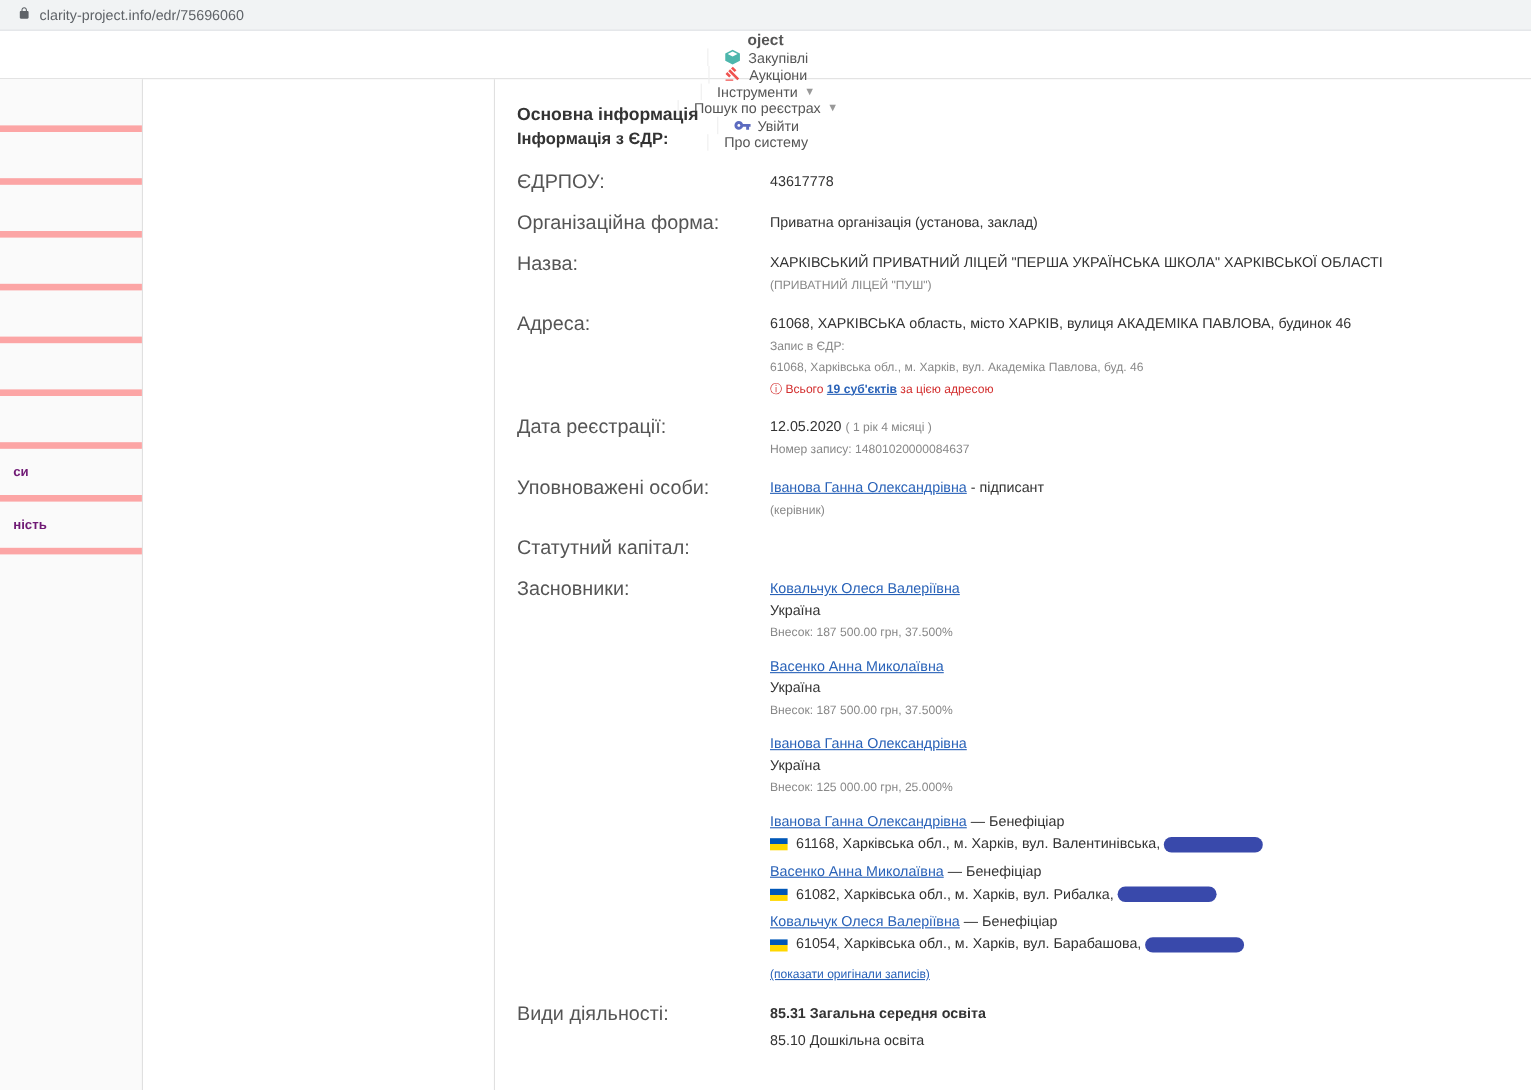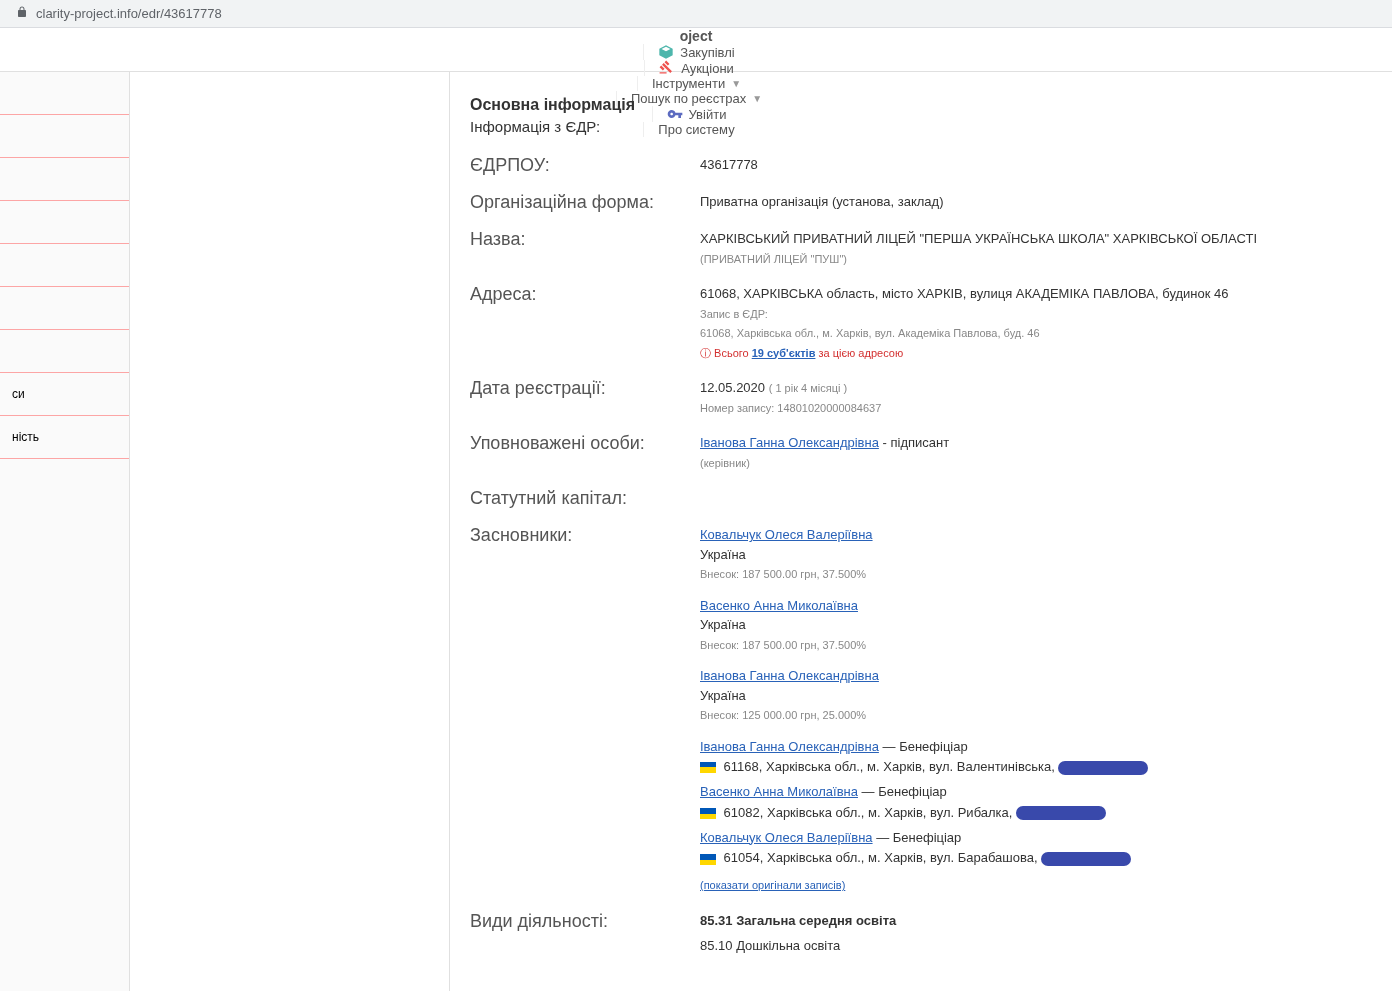--- a/index.html
+++ b/index.html
@@ -75,24 +75,25 @@
       display: flex;
     }
     .sidebar {
       width: 130px;
       background: #fafafa;
       border-right: 1px solid #e0e0e0;
       min-height: calc(100vh - 64px);
     }
     .sidebar-item {
       padding: 14px 12px;
-      border-bottom: 1px solid #fca5a5;
-      color: #000000;
+      border-bottom: 6px solid #fca5a5;
+      color: #701a75;
       font-size: 12px;
       cursor: pointer;
+      font-weight: bold;
     }
     .main {
       flex: 1;
       display: flex;
     }
     .main-spacer {
       width: 320px;
       border-right: 1px solid #e0e0e0;
     }
     .content {
@@ -101,21 +102,21 @@
       max-width: 900px;
     }
     h3.section-title {
       font-size: 16px;
       font-weight: bold;
       color: #333;
       margin-bottom: 4px;
     }
     h4.subsection-title {
       font-size: 15px;
-      font-weight: normal;
+      font-weight: bold;
       color: #333;
       margin-bottom: 12px;
     }
     .data-row {
       display: flex;
       padding: 8px 0;
     }
     .data-label {
       width: 230px;
       color: #555;
@@ -198,21 +199,21 @@
   </style>
 </head>
 <body>
 
 <div class="url-bar">
   <span>
     <svg class="lock-icon" viewBox="0 0 24 24" fill="#5f6368">
         <path d="M18 8h-1V6c0-2.76-2.24-5-5-5S7 3.24 7 6v2H6c-1.1 0-2 .9-2 2v10c0 1.1.9 2 2 2h12c1.1 0 2-.9 2-2V10c0-1.1-.9-2-2-2zM9 6c0-1.66 1.34-3 3-3s3 1.34 3 3v2H9V6z"></path>
       </svg>
   </span>
-  <span>clarity-project.info/edr/43617778</span>
+  <span>clarity-project.info/edr/75696060</span>
 </div>
 
 <div class="nav-bar">
   <div class="nav-brand">oject</div>
   <div class="nav-item">
     <span class="nav-icon nav-icon-zakup">
       <svg viewBox="0 0 24 24" width="16" height="16" fill="currentColor">
           <path d="M12 2L2 7v10l10 5 10-5V7L12 2zm0 2.3l6.7 3.35L12 11 5.3 7.65 12 4.3z"></path>
         </svg>
     </span>

